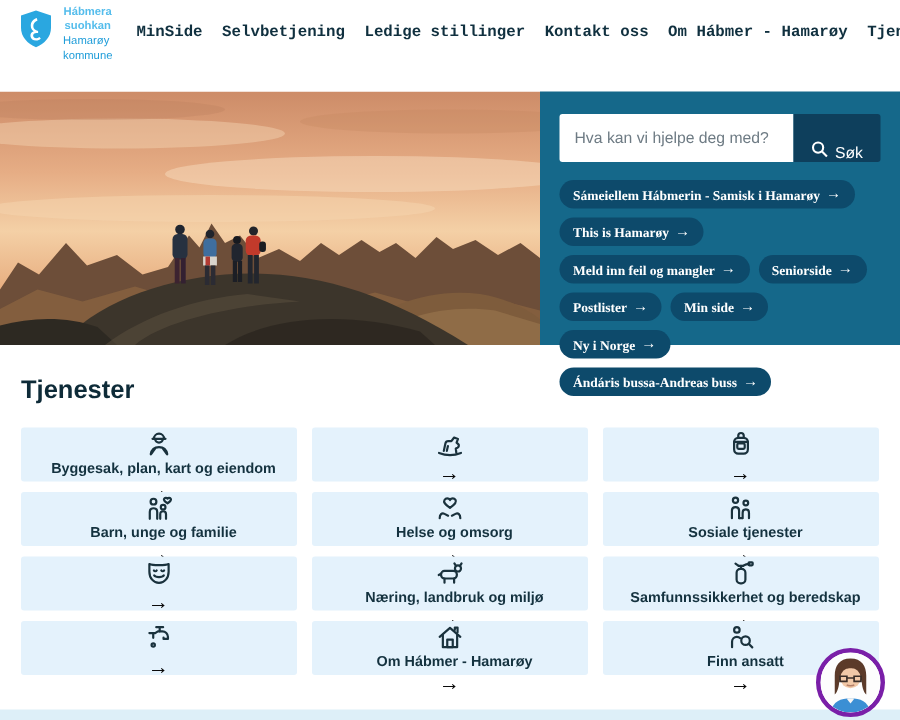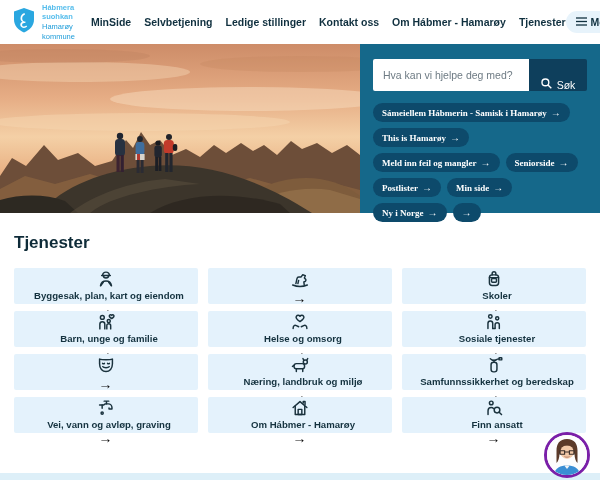--- a/index.html
+++ b/index.html
@@ -4,31 +4,31 @@
 <style>
   * { margin:0; padding:0; box-sizing:border-box; }
   html,body { width:600px; height:480px; overflow:hidden; background:#fff;
     font-family:"Liberation Sans", sans-serif; }
   .page { position:relative; width:600px; height:480px; background:#fff; }
 
   
   .header { height:44px; display:flex; align-items:center; padding:0 12px; background:#fff; }
   .logo { display:flex; align-items:center; gap:6px; cursor:pointer; }
   .logo-text { display:flex; flex-direction:column; line-height:1.3; }
-  .logo-line1 { font-size:7.5px; font-weight:bold; color:#55bdec; }
+  .logo-line1 { font-size:7.5px; font-weight:bold; color:#55bdec;text-align:center; }
   .logo-line2 { font-size:7.5px; font-weight:normal; color:#1d9cd9; }
   .nav { display:flex; gap:13px; margin-left:16px; }
-  .nav-item { font-size:10.5px; font-weight:600; color:#10303f; cursor:pointer; white-space:nowrap; }
+  .nav-item { font-size:10.5px; font-weight:600; color:#10303f; cursor:pointer; white-space:nowrap;font-family:Liberation Mono, monospace; }
   .header-actions { margin-left:auto; display:flex; gap:8px; }
   .pill-btn { display:flex; align-items:center; gap:4px; background:#e7f3fb; color:#10303f;
     border:none; border-radius:13px; padding:5px 10px; font-size:10.5px; font-weight:600;
     font-family:inherit; cursor:pointer; }
 
   
-  .hero { display:flex; height:169px; }
+  .hero { display:flex; height:169px;margin-top:17px; }
   .hero-image { width:360px; height:169px; position:relative; }
   .hero-image svg { display:block; }
   .hero-panel { flex:1; background:#15688a; padding:15px 13px 10px 13px; }
   .search-row { display:flex; height:32px; }
   .search-input { flex:1; border:none; border-radius:2px 0 0 2px; padding:0 10px;
     font-size:10.5px; font-family:inherit; color:#333; outline:none; min-width:0; }
   .search-input::placeholder { color:#6e7b84; }
   .search-btn { width:58px; background:#0e3f5c; color:#fff; border:none; border-radius:0 2px 2px 0;
     display:flex; align-items:flex-end; justify-content:center; gap:5px; font-size:10.5px;
     font-family:inherit; cursor:pointer; }
@@ -188,20 +188,21 @@
           </button>
         <button class="quick-pill">
             <span>Min side</span>
             <span class="arr">→</span>
           </button>
         <button class="quick-pill">
             <span>Ny i Norge</span>
             <span class="arr">→</span>
           </button>
         <button class="quick-pill">
+            <span>Ándáris bussa-Andreas buss</span>
             <span class="arr">→</span>
           </button>
       </div>
     </div>
   </div>
 
   <div class="services">
     <h1 class="services-title">Tjenester</h1>
     <div class="cards">
 
@@ -233,21 +234,20 @@
       <div class="card">
         <svg width="0" height="0"></svg>
         <span class="icon">
           <svg width="22" height="22" viewBox="0 0 24 24" class="ico">
               <rect x="7" y="7.5" width="10" height="11.5" rx="3"></rect>
               <path d="M10 7.5V6a2 2 0 0 1 4 0v1.5"></path>
               <rect x="9.3" y="11.5" width="5.4" height="4" rx="1"></rect>
               <line x1="7" y1="10.5" x2="17" y2="10.5"></line>
             </svg>
         </span>
-        <span class="label">Skoler</span>
         <span class="card-arrow">→</span>
       </div>
 
       <div class="card">
         <span class="icon">
           <svg width="22" height="22" viewBox="0 0 24 24" class="ico">
               <circle cx="8" cy="7" r="2.1"></circle>
               <path d="M5.3 19.5v-5c0-1.6 1.1-2.7 2.7-2.7s2.7 1.1 2.7 2.7v5"></path>
               <circle cx="15" cy="11" r="1.7"></circle>
               <path d="M12.9 19.5v-3.4c0-1.3.8-2.1 2.1-2.1s2.1.8 2.1 2.1v3.4"></path>
@@ -326,21 +326,20 @@
 
       <div class="card">
         <span class="icon">
           <svg width="22" height="22" viewBox="0 0 24 24" class="ico">
               <path d="M10 4.5h5M12.5 4.5v3"></path>
               <path d="M5 8.8h4.2l2-1.3h3.3a4 4 0 0 1 4 4v1.5h-3.2v-1"></path>
               <path d="M7.8 8.8v3.4"></path>
               <circle cx="7.8" cy="17.5" r="1.2"></circle>
             </svg>
         </span>
-        <span class="label">Vei, vann og avløp, graving</span>
         <span class="card-arrow">→</span>
       </div>
 
       <div class="card">
         <span class="icon">
           <svg width="22" height="22" viewBox="0 0 24 24" class="ico">
               <path d="M4.5 11.5L12 5l7.5 6.5"></path>
               <path d="M6.8 10.2V19h10.4v-8.8"></path>
               <rect x="10" y="13.5" width="4" height="5.5"></rect>
               <path d="M15.5 6.5V4.8h2v3.4"></path>

